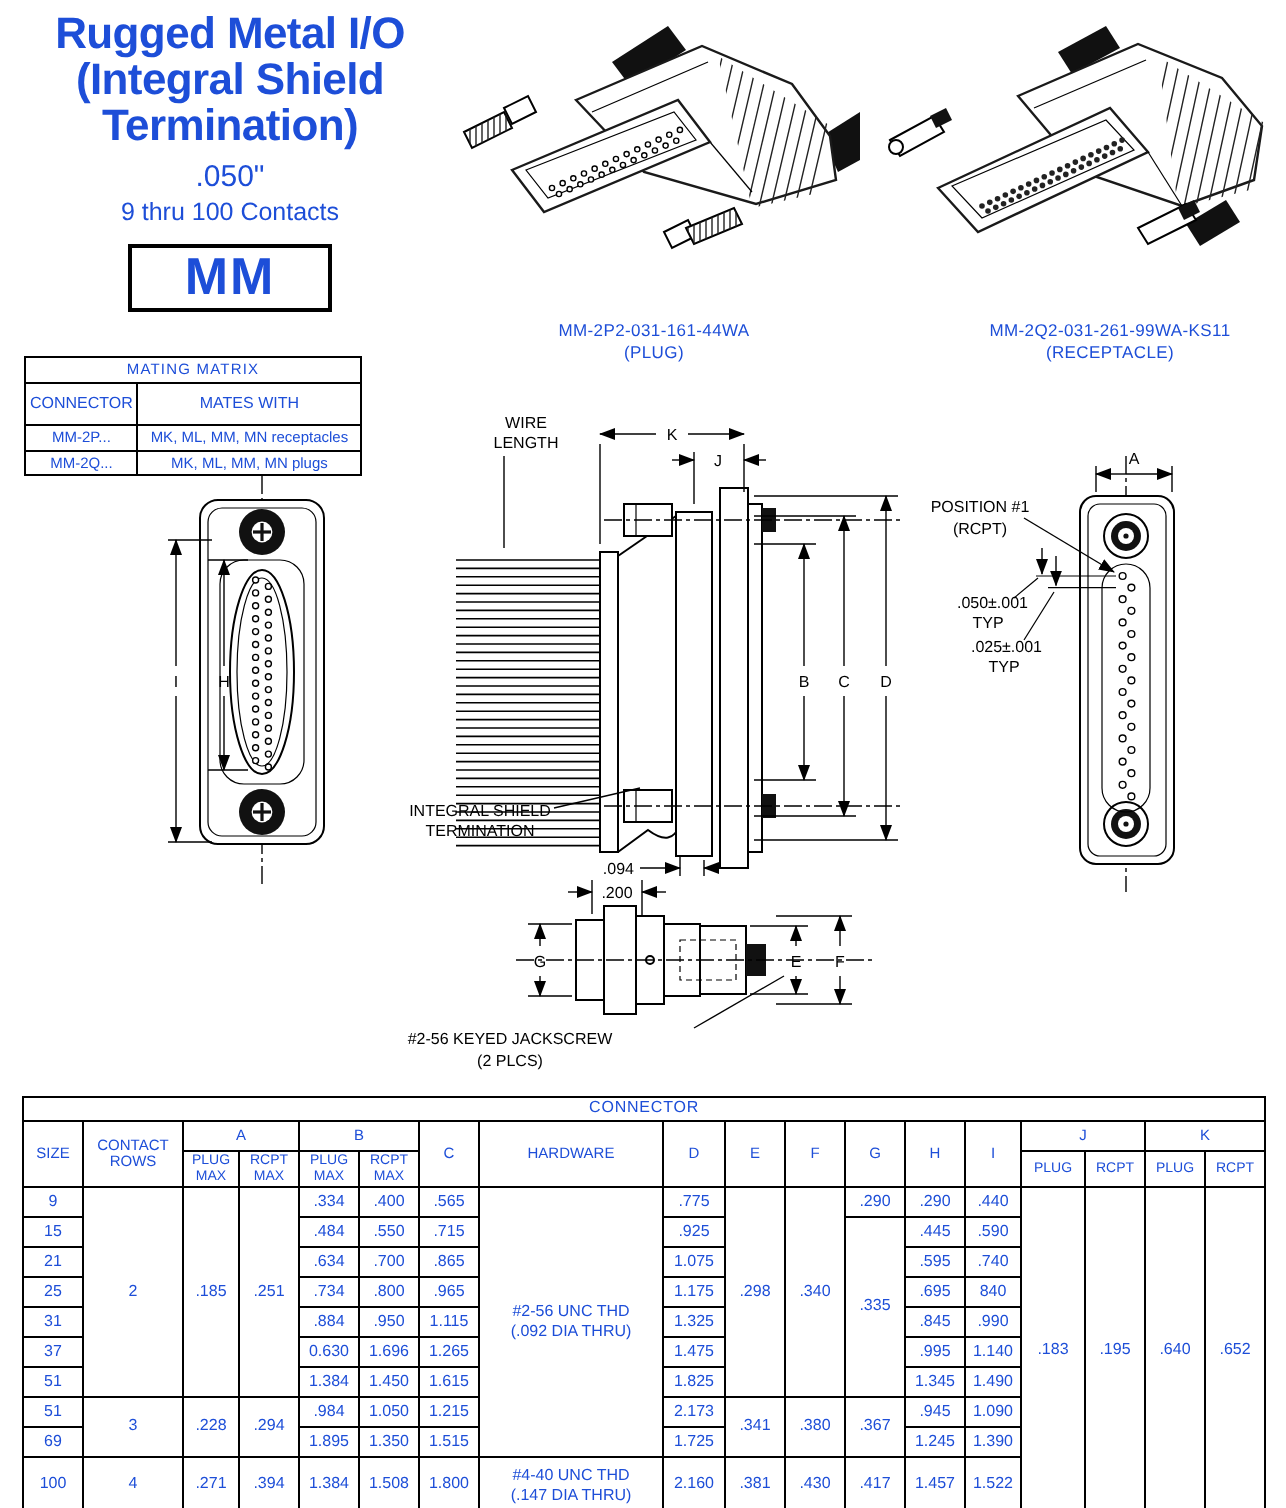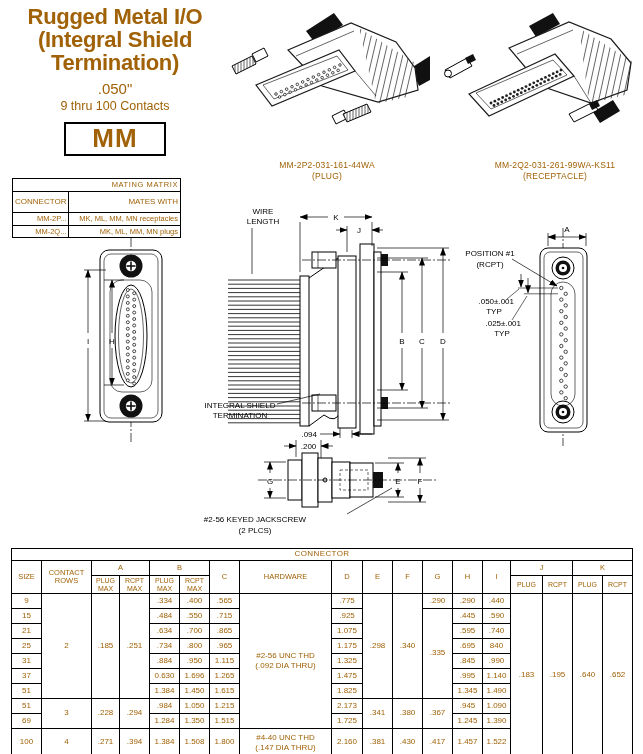--- a/index.html
+++ b/index.html
@@ -1,31 +1,31 @@
 <!DOCTYPE html>
 <html><head>
 <meta charset="utf-8">
 <style>
   html,body{margin:0;padding:0;background:#fff;}
-  .page{position:relative;width:643px;height:754px;background:#fff;color:#a16207;
+  .page{position:relative;width:643px;height:754px;background:#fff;color:#1d4ed8;
         font-family:"Liberation Sans",sans-serif;overflow:hidden;}
   .abs{position:absolute;}
   
   .title-block{left:4px;top:6px;width:222px;text-align:center;}
   .title-line{font-weight:bold;font-size:22px;line-height:1.04;letter-spacing:-.3px;}
   .pitch{font-size:15px;margin-top:5px;}
   .contacts{font-size:12.5px;margin-top:2px;}
   .mm-box{display:inline-block;margin-top:9px;border:2.5px solid #000;
           padding:0 26px;font-size:26px;font-weight:bold;letter-spacing:1px;line-height:1.15;}
   
   .caption{width:210px;text-align:center;font-size:8.5px;line-height:1.25;letter-spacing:.2px;}
   
   table{border-collapse:collapse;}
   .matrix{left:12px;top:178px;width:169px;font-size:7.5px;}
-  .matrix td{border:1px solid #000;text-align:right;padding:1px 2px;line-height:1.3;}
+  .matrix td{border:1px solid #000;text-align:center;padding:1px 2px;line-height:1.3;}
   .matrix{border:1.5px solid #000;}
   .matrix .mx-title{height:12px;letter-spacing:.6px;}
   .matrix .mx-head td{height:18px;font-size:8px;}
   
   .dims{left:11px;top:548px;width:621px;table-layout:fixed;font-size:8px;
         border:1.6px solid #000;}
   .dims td{border:1px solid #000;text-align:center;padding:0;line-height:1.1;
            vertical-align:middle;overflow:hidden;}
   .dims .t-title td{height:11px;font-size:8px;letter-spacing:.4px;}
   .dims .hrow1 td{height:14px;font-size:7.5px;}
@@ -657,21 +657,21 @@
       <td class="tt">1.215</td>
       <td class="tt">2.173</td>
       <td class="tt" rowspan="2">.341</td>
       <td class="tt" rowspan="2">.380</td>
       <td class="tt" rowspan="2">.367</td>
       <td class="tt">.945</td>
       <td class="tt">1.090</td>
     </tr>
     <tr class="brow">
       <td>69</td>
-      <td>1.284</td>
+      <td>1.895</td>
       <td>1.350</td>
       <td>1.515</td>
       <td>1.725</td>
       <td>1.245</td>
       <td>1.390</td>
     </tr>
     <tr class="brow-tall">
       <td class="tt">100</td>
       <td class="tt">4</td>
       <td class="tt">.271</td>

